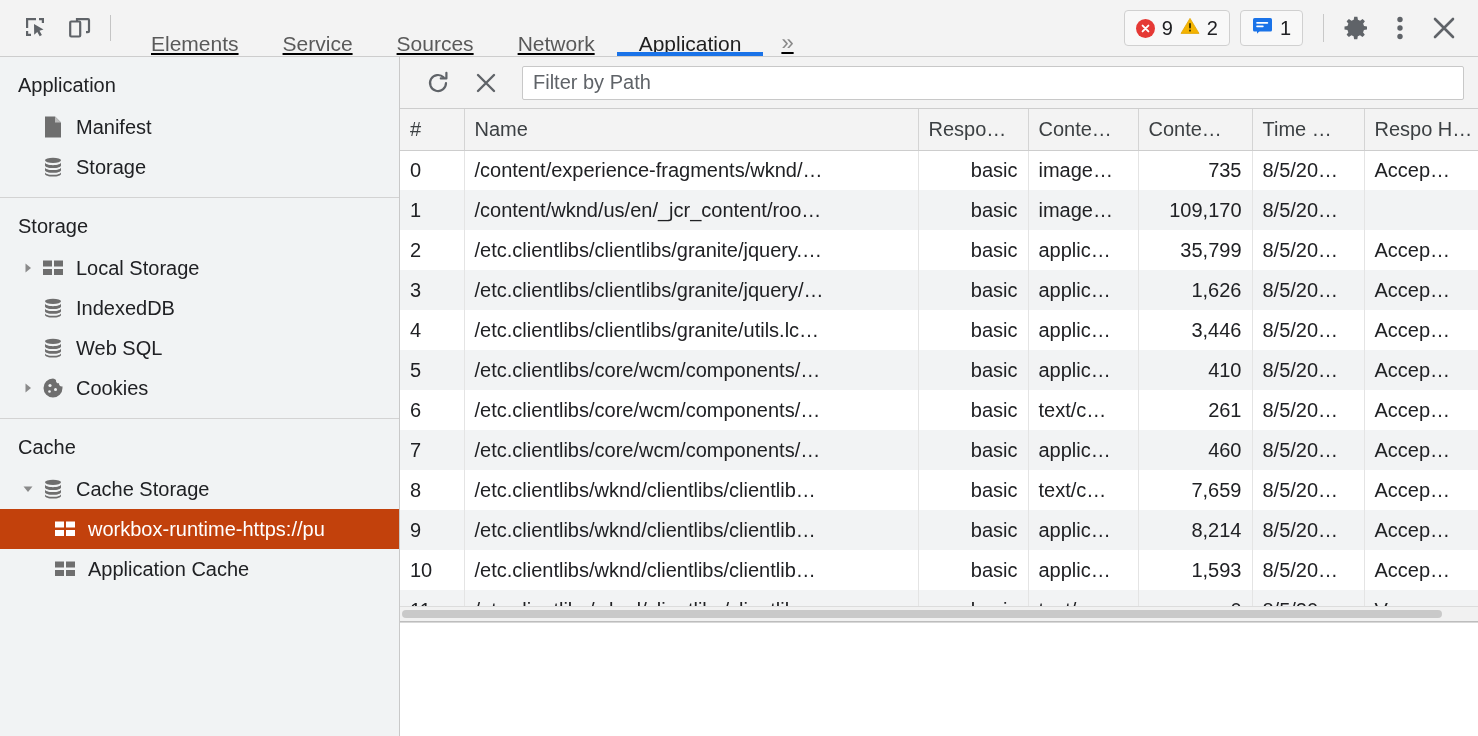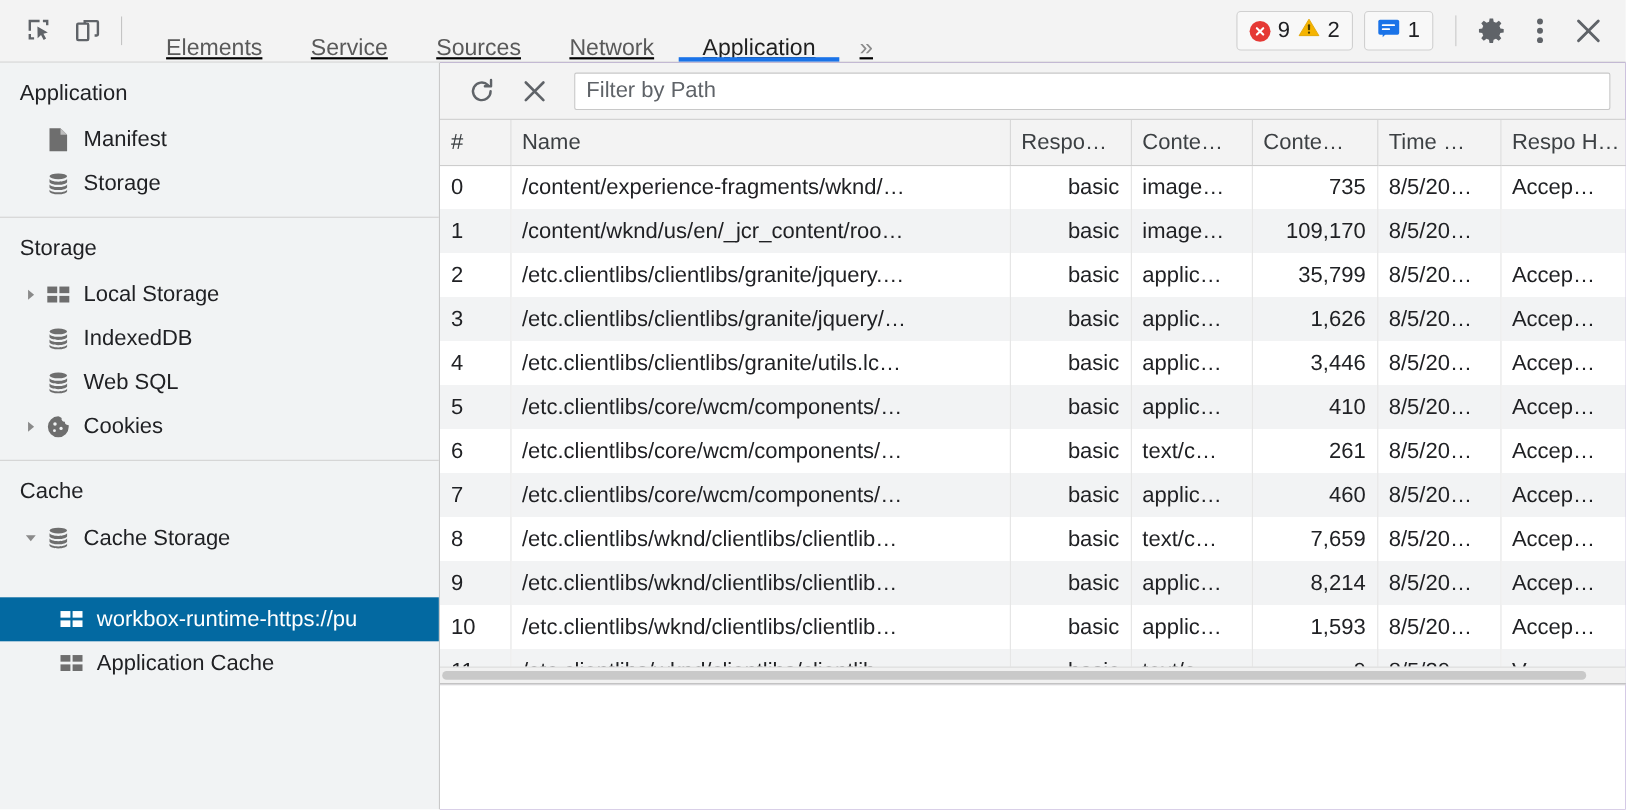--- a/index.html
+++ b/index.html
@@ -178,23 +178,22 @@
     align-items: center;
     height: 40px;
     padding-left: 18px;
     cursor: pointer;
     font-size: 20px;
     color: #202124;
     white-space: nowrap;
   }
 
   .side-item.selected {
-    background: #0369a1;
+    background: #c2410c;
     color: #ffffff;
-    margin-top: 34px;
   }
 
   .twisty {
     width: 20px;
     min-width: 20px;
     display: flex;
     align-items: center;
     justify-content: center;
   }
   .twisty-spacer { width: 20px; min-width: 20px; }
@@ -209,21 +208,21 @@
   }
 
   .side-label { line-height: 1; }
 
   
   .main-panel {
     flex: 1;
     display: flex;
     flex-direction: column;
     min-width: 0;
-    background: #4c1d95;
+    background: #0ea5e9;
     justify-content: flex-end;
   }
 
   .filter-bar {
     height: 52px;
     min-height: 52px;
     background: #f3f3f3;
     border-bottom: 1px solid #cdcdcd;
     display: flex;
     align-items: center;

